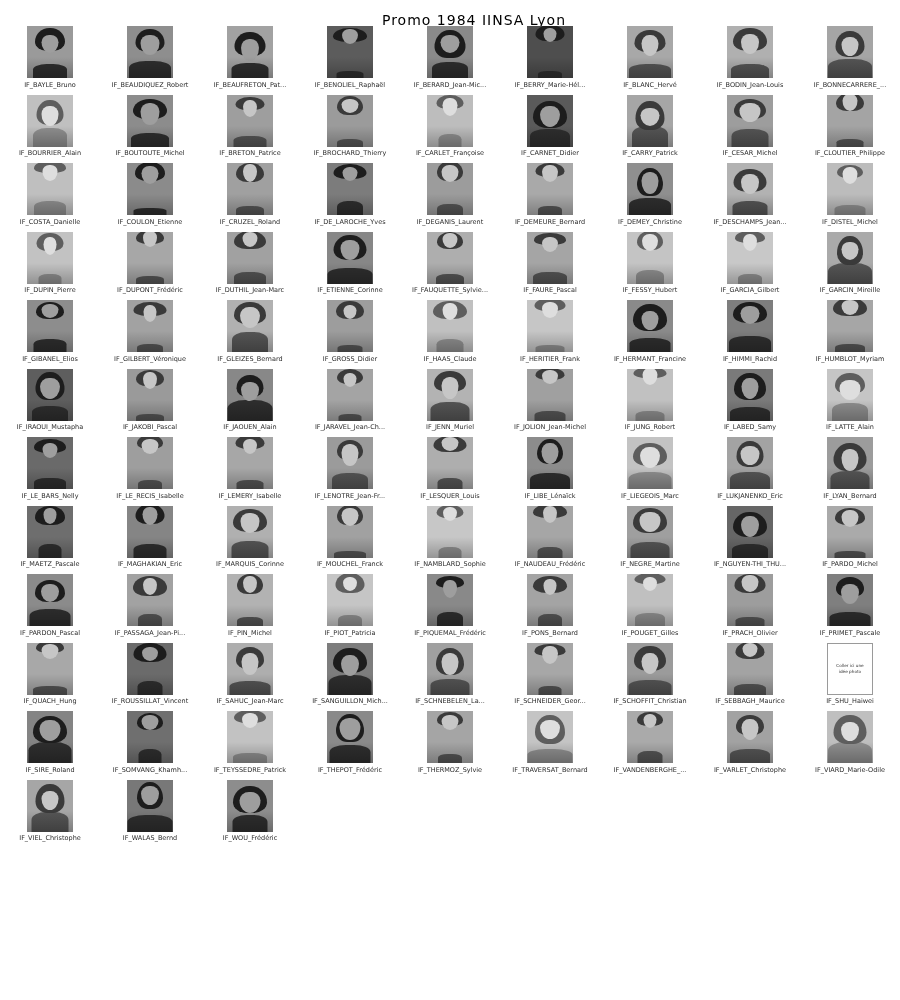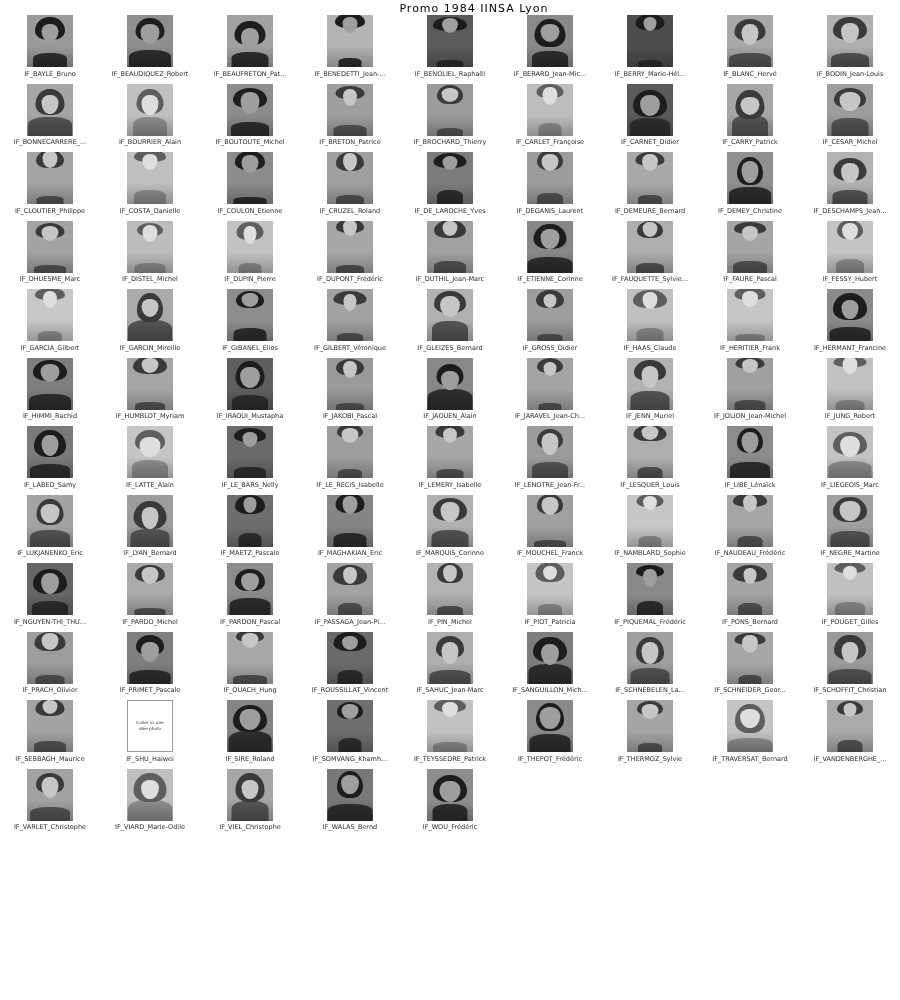--- a/index.html
+++ b/index.html
@@ -14,24 +14,24 @@
     overflow: hidden;
   }
   #page {
     position: relative;
     width: 900px;
     height: 1000px;
     background: #ffffff;
   }
   #title {
     text-align: center;
-    font-size: 11px;
+    font-size: 14px;
     color: #000000;
     letter-spacing: 1px;
-    padding-top: 3px;
+    padding-top: 14px;
     height: 12px;
     line-height: 12px;
     margin-left: 48px;
   }
   #grid {
     display: grid;
     grid-template-columns: repeat(9, 100px);
     justify-content: start;
     align-content: start;
     padding-left: 0px;
@@ -142,30 +142,20 @@
           <div class="bg" style="background: rgb(162, 162, 162);"></div>
           <div class="body" style="width: 37px; height: 15px; background: rgb(46, 46, 46);"></div>
           <div class="hair" style="width: 31px; height: 24px; top: 6px; background: rgb(29, 29, 29);"></div>
           <div class="face" style="width: 18px; height: 22px; top: 13px; background: rgb(158, 158, 158);"></div>
           <div class="shade"></div>
         </div>
         <div class="caption">IF_BEAUFRETON_Pat...</div>
       </div>
       <div class="cell">
         <div class="photo">
-          <div class="bg" style="background: rgb(180, 180, 180);"></div>
-          <div class="body" style="width: 23px; height: 9px; background: rgb(46, 46, 46);"></div>
-          <div class="hair" style="width: 30px; height: 15px; top: -2px; background: rgb(29, 29, 29);"></div>
-          <div class="face" style="width: 15px; height: 16px; top: 2px; background: rgb(158, 158, 158);"></div>
-          <div class="shade"></div>
-        </div>
-        <div class="caption">IF_BENEDETTI_Jean-...</div>
-      </div>
-      <div class="cell">
-        <div class="photo">
           <div class="bg" style="background: rgb(92, 92, 92);"></div>
           <div class="body" style="width: 27px; height: 7px; background: rgb(46, 46, 46);"></div>
           <div class="hair" style="width: 34px; height: 14px; top: 2px; background: rgb(29, 29, 29);"></div>
           <div class="face" style="width: 16px; height: 15px; top: 3px; background: rgb(158, 158, 158);"></div>
           <div class="shade"></div>
         </div>
         <div class="caption">IF_BENOLIEL_Raphaël</div>
       </div>
       <div class="cell">
         <div class="photo">
@@ -382,30 +372,20 @@
           <div class="bg" style="background: rgb(178, 178, 178);"></div>
           <div class="body" style="width: 35px; height: 14px; background: rgb(85, 85, 85);"></div>
           <div class="hair" style="width: 33px; height: 23px; top: 6px; background: rgb(58, 58, 58);"></div>
           <div class="face" style="width: 18px; height: 20px; top: 11px; background: rgb(198, 198, 198);"></div>
           <div class="shade"></div>
         </div>
         <div class="caption">IF_DESCHAMPS_Jean...</div>
       </div>
       <div class="cell">
         <div class="photo">
-          <div class="bg" style="background: rgb(163, 163, 163);"></div>
-          <div class="body" style="width: 32px; height: 8px; background: rgb(85, 85, 85);"></div>
-          <div class="hair" style="width: 29px; height: 15px; top: 2px; background: rgb(58, 58, 58);"></div>
-          <div class="face" style="width: 17px; height: 15px; top: 5px; background: rgb(198, 198, 198);"></div>
-          <div class="shade"></div>
-        </div>
-        <div class="caption">IF_DHUESME_Marc</div>
-      </div>
-      <div class="cell">
-        <div class="photo">
           <div class="bg" style="background: rgb(188, 188, 188);"></div>
           <div class="body" style="width: 31px; height: 10px; background: rgb(142, 142, 142);"></div>
           <div class="hair" style="width: 26px; height: 13px; top: 2px; background: rgb(94, 94, 94);"></div>
           <div class="face" style="width: 15px; height: 17px; top: 4px; background: rgb(222, 222, 222);"></div>
           <div class="shade"></div>
         </div>
         <div class="caption">IF_DISTEL_Michel</div>
       </div>
       <div class="cell">
         <div class="photo">

